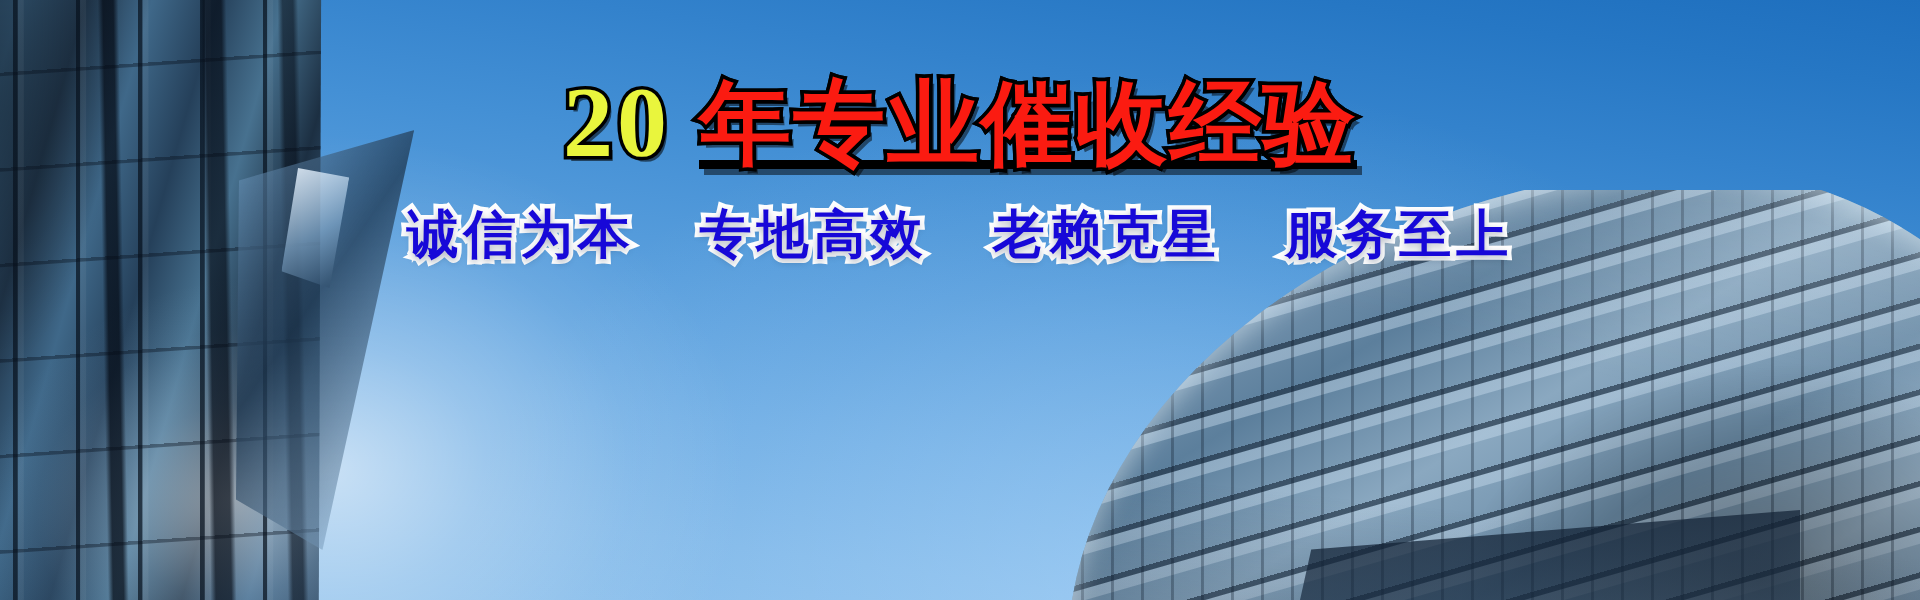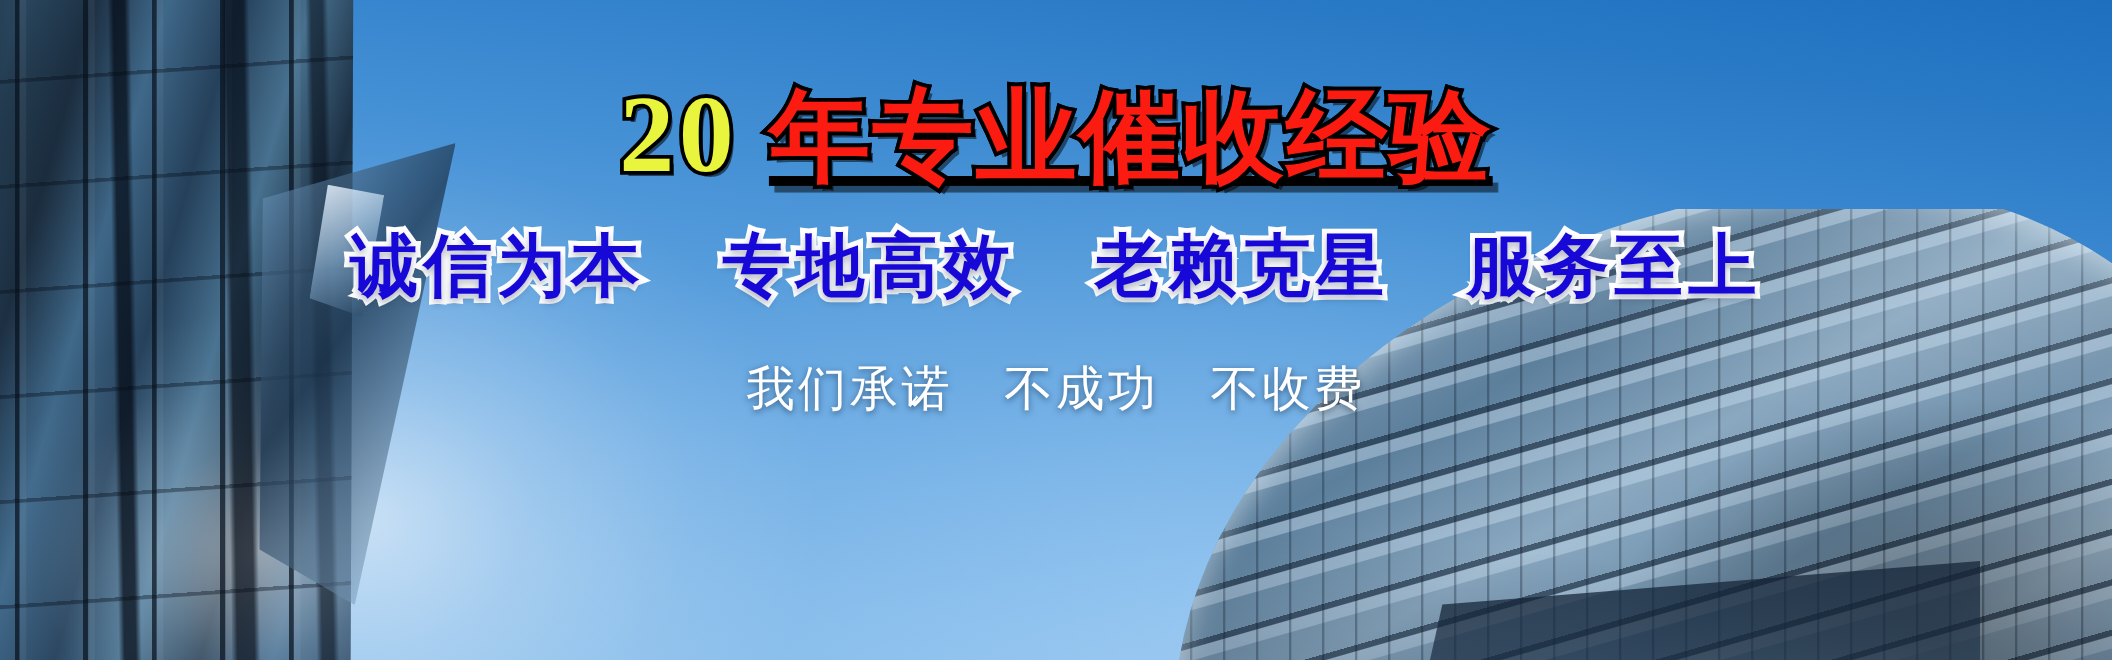--- a/index.html
+++ b/index.html
@@ -222,21 +222,21 @@
   .headline .rest {
     color: #fb1b11;
     -webkit-text-stroke: 7px #000;
     paint-order: stroke fill;
     text-shadow: 5px 6px 0 rgba(0,0,0,0.5);
     text-decoration: underline;
   }
 
   .slogan {
     margin-top: 28px;
-    font-size: 62px;
+    font-size: 52px;
     font-weight: bold;
     color: #1708d8;
     letter-spacing: 5px;
     white-space: nowrap;
     -webkit-text-stroke: 9px #ffffff;
     paint-order: stroke fill;
     text-shadow: 0 3px 7px rgba(20,40,70,0.35);
   }
   .slogan .gap { display: inline-block; width: 26px; }
 
@@ -287,22 +287,15 @@
     <div class="slogan">
       <span>诚信为本</span>
       <span class="gap"></span>
       <span>专地高效</span>
       <span class="gap"></span>
       <span>老赖克星</span>
       <span class="gap"></span>
       <span>服务至上</span>
     </div>
 
-    <div class="promise">
-      <span>我们承诺</span>
-      <span class="gap"></span>
-      <span>不成功</span>
-      <span class="gap"></span>
-      <span>不收费</span>
-    </div>
 
   </div>
 </div>
 
 </body></html>

